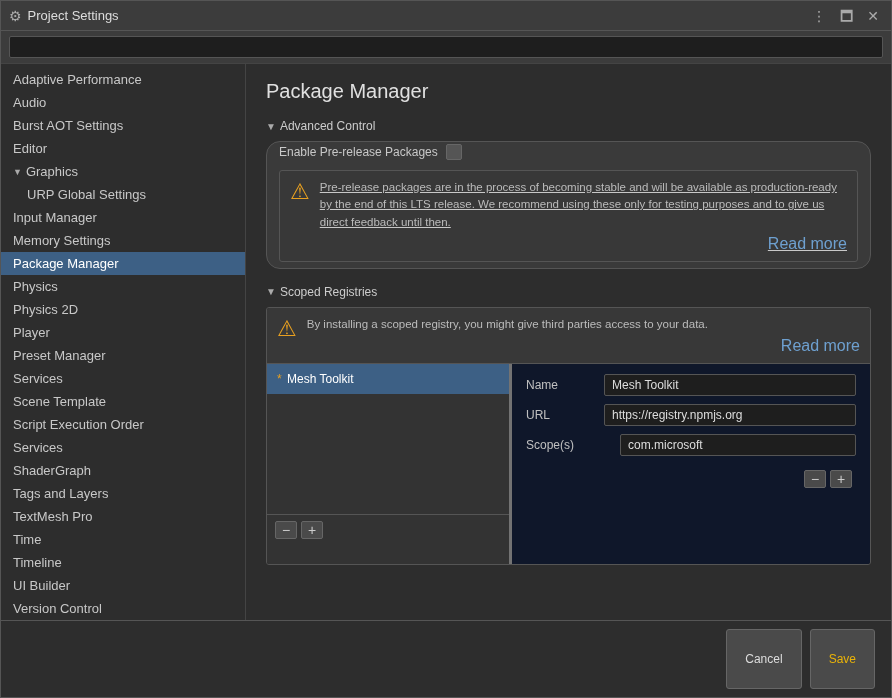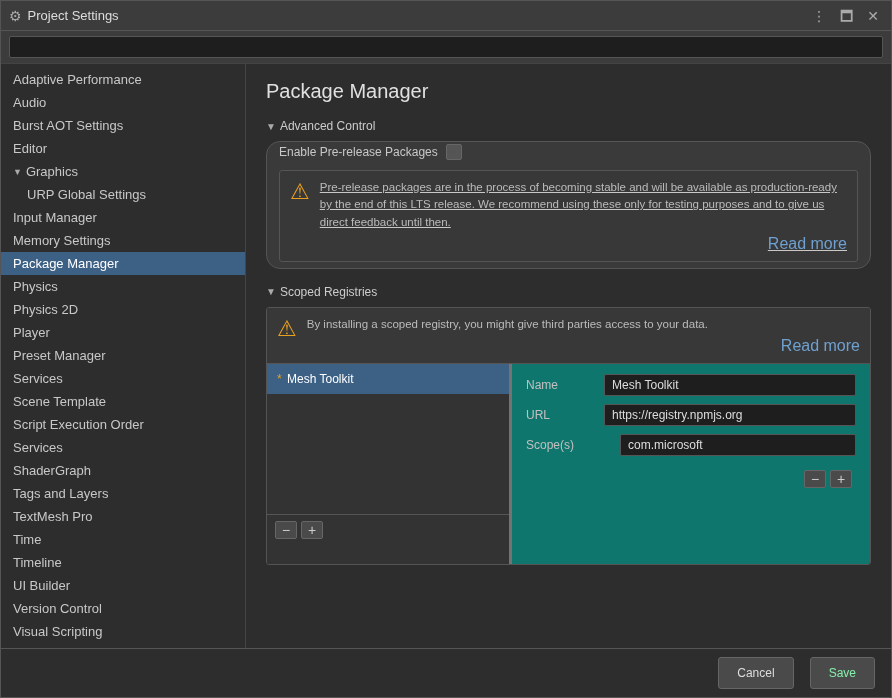--- a/index.html
+++ b/index.html
@@ -244,21 +244,21 @@
       background: #3d6085;
       color: #fff;
     }
     .registry-list-item .asterisk {
       color: #e8a020;
       margin-right: 2px;
     }
     .registry-detail {
       flex: 1;
       padding: 10px 14px;
-      background: #0f766e;
+      background: #0f172a;
     }
     .field-row {
       display: flex;
       align-items: center;
       margin-bottom: 8px;
       gap: 8px;
     }
     .field-label {
       width: 70px;
       color: #c0c0c0;
@@ -313,34 +313,33 @@
     .footer-bar {
       background: #2d2d2d;
       border-top: 1px solid #555;
       padding: 8px 16px;
       display: flex;
       justify-content: flex-end;
       gap: 8px;
       flex-shrink: 0;
     }
     .footer-btn {
-      padding: 8px 18px;
+      padding: 22px 18px;
       border-radius: 3px;
       border: 1px solid #666;
       cursor: pointer;
       font-size: 12px;
     }
     .footer-btn.cancel {
       background: #4a4a4a;
       color: #ddd;
     }
     .footer-btn.save {
       background: #4a4a4a;
-      color: #86efac;
-      margin-left: 8px;
+      color: #eab308;
     }
   </style>
 </head>
 <body>
 
 <div class="window">
 
   <div class="title-bar">
     <div class="title-bar-left">
       <span class="title-bar-icon">⚙</span>

